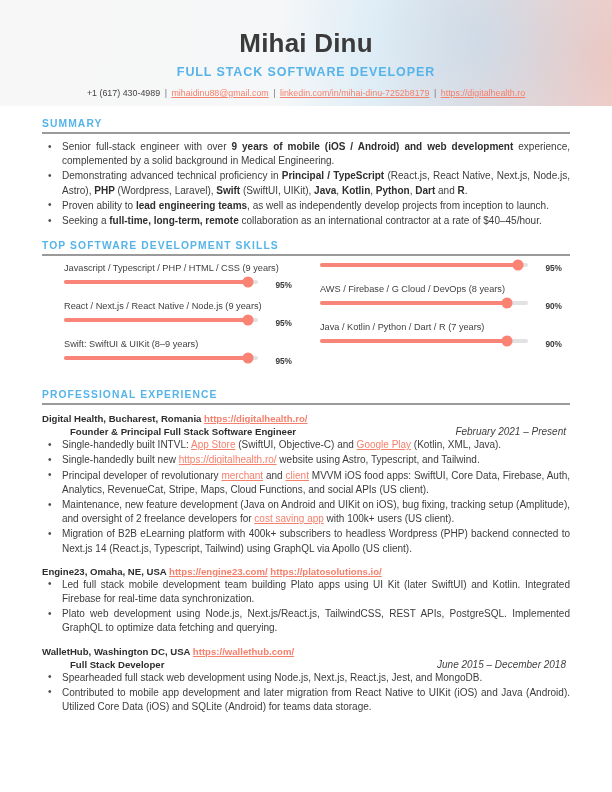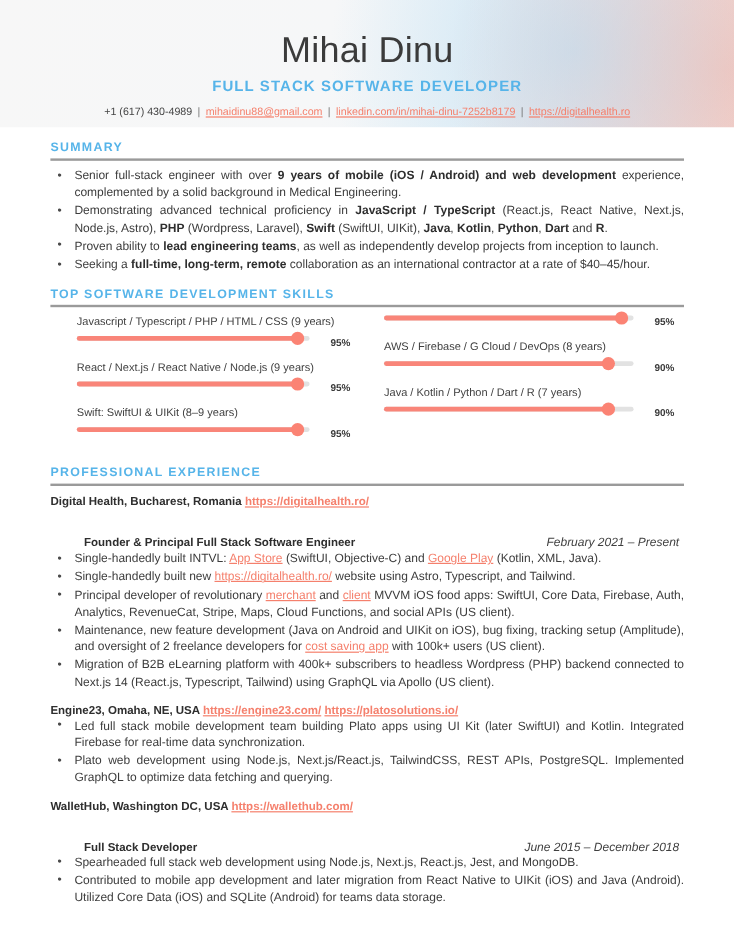--- a/index.html
+++ b/index.html
@@ -22,22 +22,22 @@
     height: 106px;
     background:
       radial-gradient(circle at 78% 40%, rgba(176,216,240,0.55) 0%, rgba(176,216,240,0.0) 42%),
       radial-gradient(circle at 99% 55%, rgba(248,175,160,0.60) 0%, rgba(248,175,160,0.0) 38%),
       linear-gradient(100deg, #f7f7f7 0%, #f6f7f8 45%, #eef4f8 62%, #f3eef0 78%, #fbe3dd 100%);
     text-align: center;
     box-sizing: border-box;
     padding-top: 26px;
   }
   .name {
-    font-size: 30px;
-    font-weight: 400;
+    font-size: 26px;
+    font-weight: 700;
     color: #3b3b3b;
     letter-spacing: 0.2px;
     line-height: 34px;
   }
   .job-title {
     margin-top: 5px;
     font-size: 12.5px;
     font-weight: bold;
     color: #56b4e9;
     letter-spacing: 0.9px;
@@ -172,21 +172,20 @@
     align-items: baseline;
     padding-left: 28px;
     padding-right: 4px;
     margin-top: 1px;
     margin-bottom: 1px;
   }
   .job-role {
     font-size: 9.6px;
     font-weight: bold;
     color: #2e2e2e;
-    margin-top: 21px;
   }
   .job-dates {
     font-size: 10px;
     font-style: italic;
     color: #3f3f3f;
     white-space: nowrap;
   }
 </style>
 </head>
 <body>
@@ -204,21 +203,21 @@
     <a class="link" href="#">https://digitalhealth.ro</a>
   </div>
 </div>
 
 <div class="content">
 
   <div class="section-title">SUMMARY</div>
   <div class="section-rule"></div>
   <ul class="bullets" id="summary-list">
       <li><span>Senior full-stack engineer with over </span><b>9 years of mobile (iOS / Android) and web development</b><span> experience, complemented by a solid background in Medical Engineering.</span></li>
-      <li><span>Demonstrating advanced technical proficiency in </span><b>JavaScript / TypeScript</b><span> (React.js, React Native, Next.js, Node.js, Astro), </span><b>PHP</b><span> (Wordpress, Laravel), </span><b>Swift</b><span> (SwiftUI, UIKit), </span><b>Java</b><span>, </span><b>Kotlin</b><span>, </span><b>Python</b><span>, </span><b>Dart</b><span> and </span><b>R</b><span>.</span></li>
+      <li><span>Demonstrating advanced technical proficiency in </span><b>Principal / TypeScript</b><span> (React.js, React Native, Next.js, Node.js, Astro), </span><b>PHP</b><span> (Wordpress, Laravel), </span><b>Swift</b><span> (SwiftUI, UIKit), </span><b>Java</b><span>, </span><b>Kotlin</b><span>, </span><b>Python</b><span>, </span><b>Dart</b><span> and </span><b>R</b><span>.</span></li>
       <li><span>Proven ability to </span><b>lead engineering teams</b><span>, as well as independently develop projects from inception to launch.</span></li>
       <li><span>Seeking a </span><b>full-time, long-term, remote</b><span> collaboration as an international contractor at a rate of $40–45/hour.</span></li>
     </ul>
 
   <div class="section-title">TOP SOFTWARE DEVELOPMENT SKILLS</div>
   <div class="section-rule"></div>
   <div class="skills-grid">
     <div class="skills-col left" id="skills-left">
         <div class="skill">
           <div class="skill-label">Javascript / Typescript /  PHP / HTML / CSS (9 years)</div>

